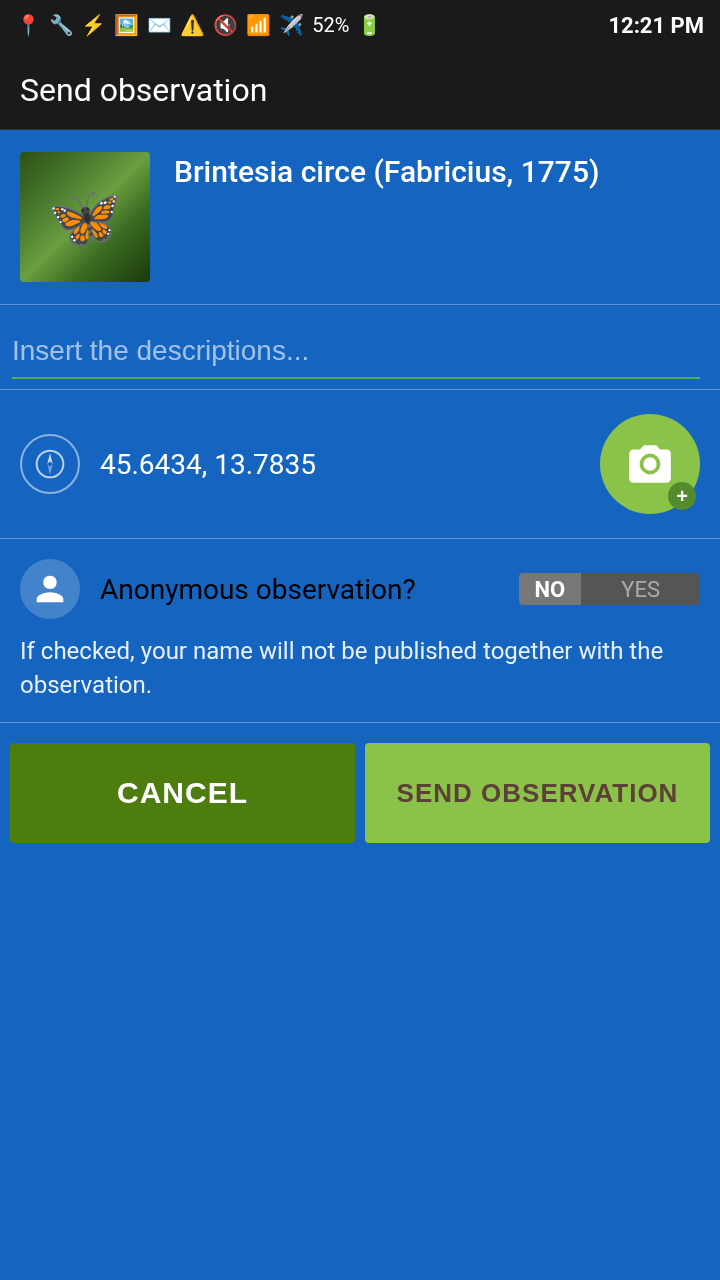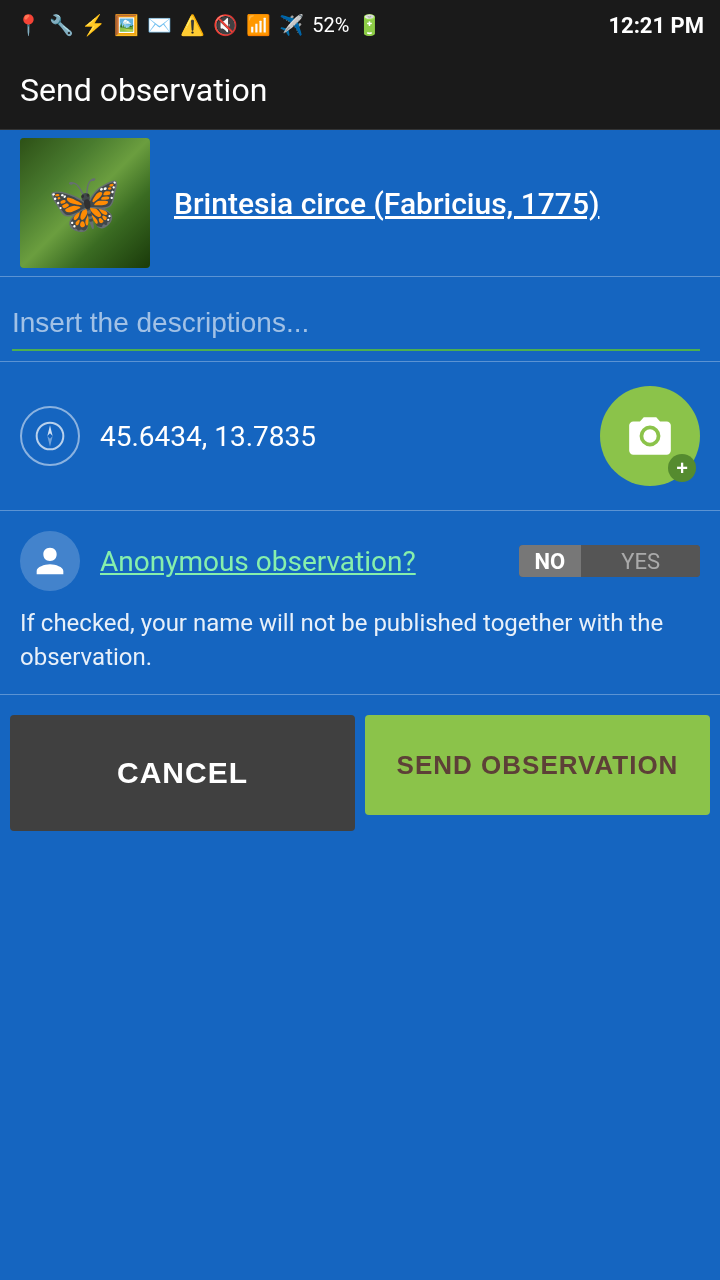--- a/index.html
+++ b/index.html
@@ -52,24 +52,22 @@
 
     
     #main {
       background: #1565C0;
       padding: 0;
     }
 
     
     #species-section {
       display: flex;
-      align-items: center;
-      padding: 8px 20px;
+      padding: 22px 20px;
       border-bottom: 1px solid rgba(255,255,255,0.3);
-      text-decoration: underline;
     }
     #species-thumbnail {
       width: 130px;
       height: 130px;
       border-radius: 4px;
       overflow: hidden;
       flex-shrink: 0;
       background: #2e7d32;
       position: relative;
     }
@@ -196,23 +194,22 @@
       background: rgba(255,255,255,0.2);
       display: flex;
       align-items: center;
       justify-content: center;
       font-size: 36px;
       color: white;
       flex-shrink: 0;
     }
     .anon-label {
       font-size: 28px;
-      color: #86efac;
+      color: #000000;
       flex: 1;
-      text-decoration: underline;
     }
     .toggle-switch {
       display: flex;
       align-items: center;
       background: #555;
       border-radius: 4px;
       overflow: hidden;
       height: 32px;
     }
     .toggle-no {
@@ -235,22 +232,22 @@
     }
 
     
     #buttons-section {
       display: flex;
       padding: 20px 10px;
       gap: 10px;
     }
     .btn-cancel {
       flex: 1;
-      height: 116px;
-      background: #404040;
+      height: 100px;
+      background: #4d7c0f;
       border: none;
       border-radius: 4px;
       color: white;
       font-size: 30px;
       font-weight: bold;
       letter-spacing: 1px;
       cursor: pointer;
     }
     .btn-send {
       flex: 1;

